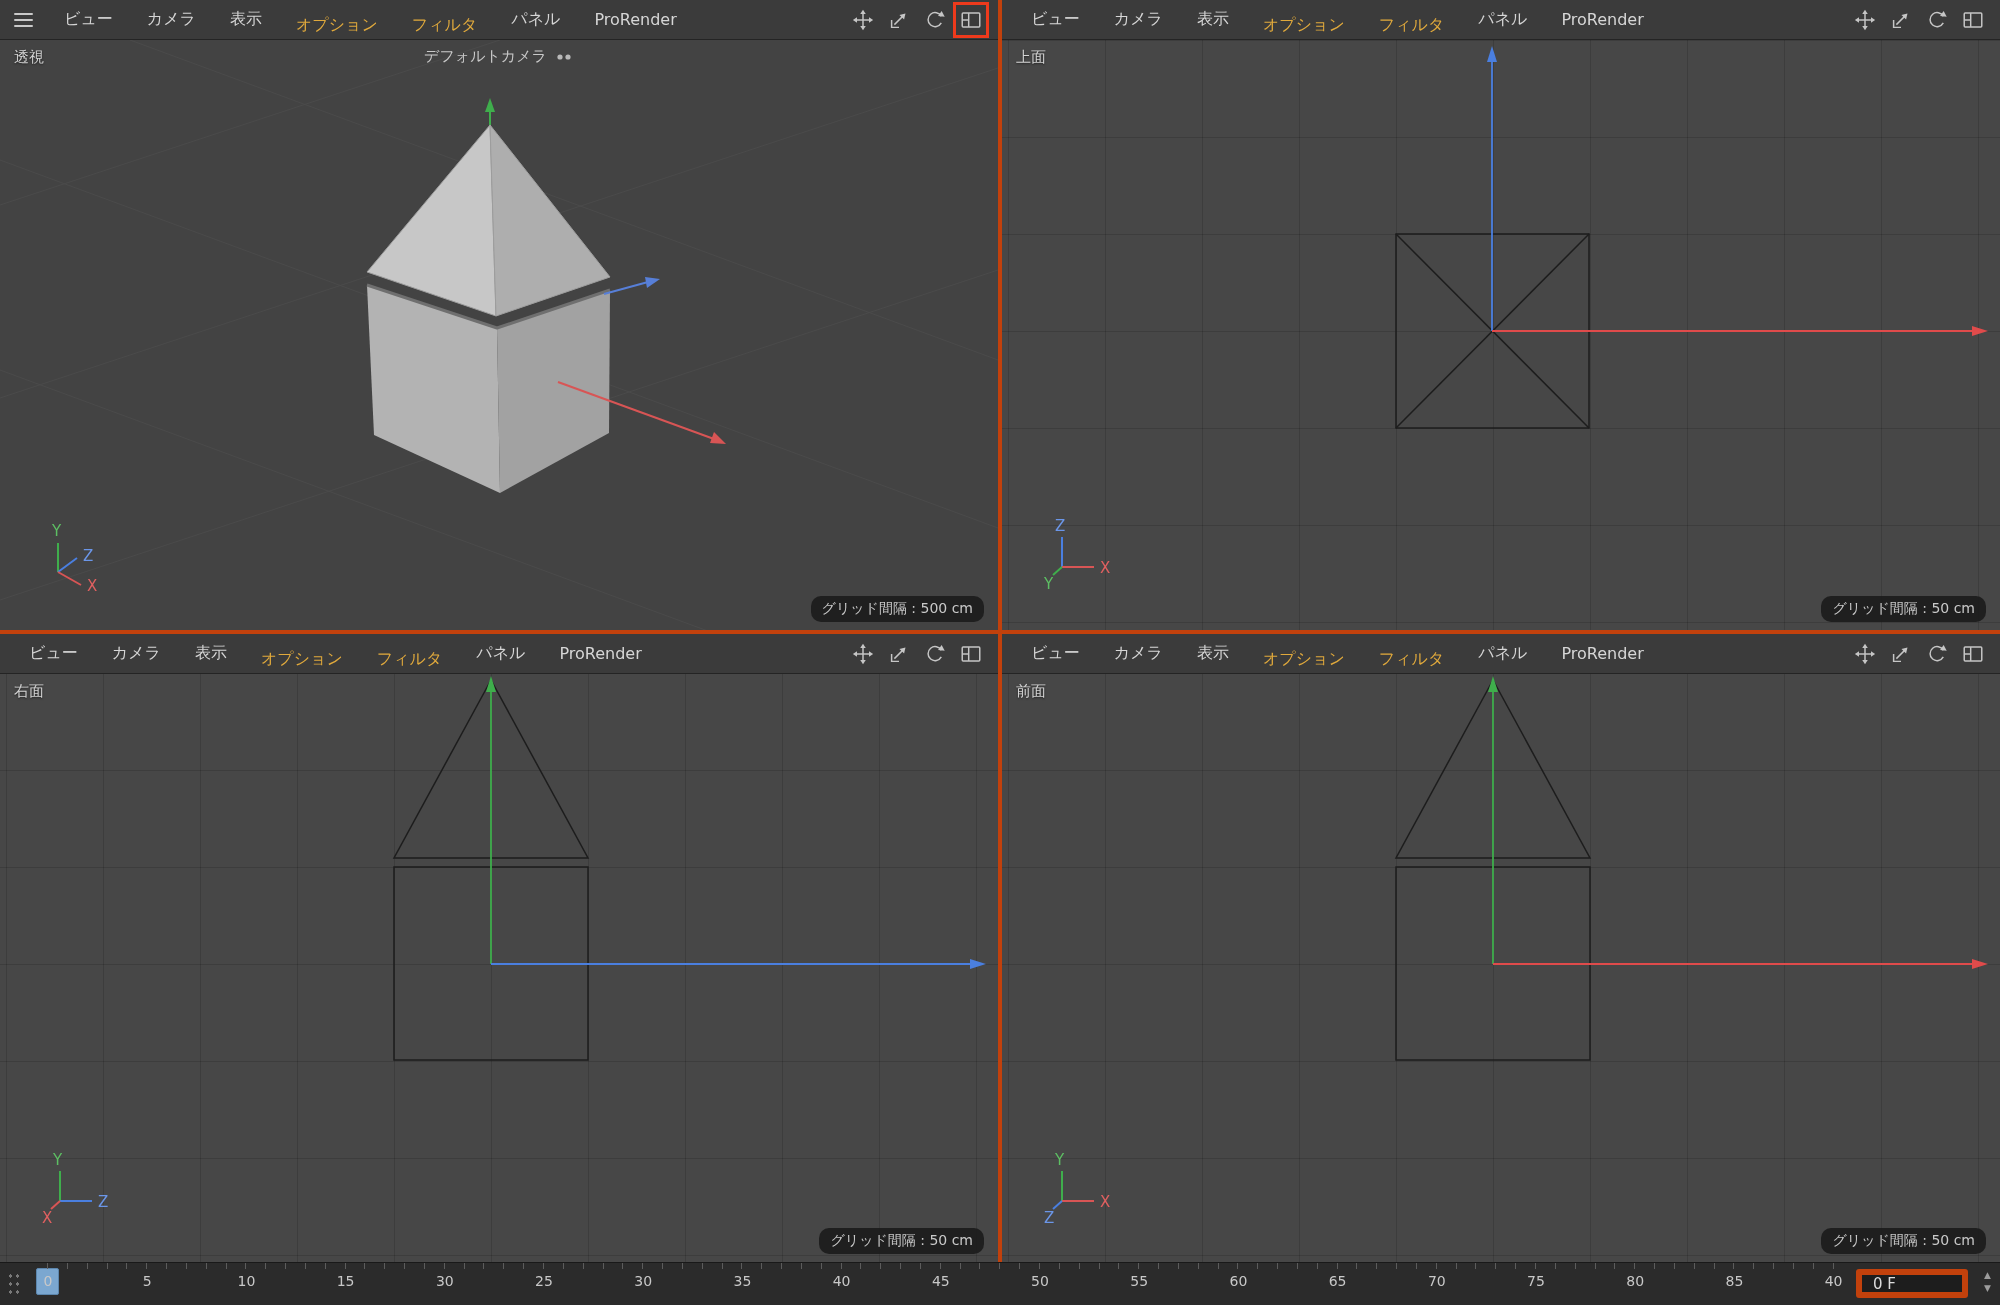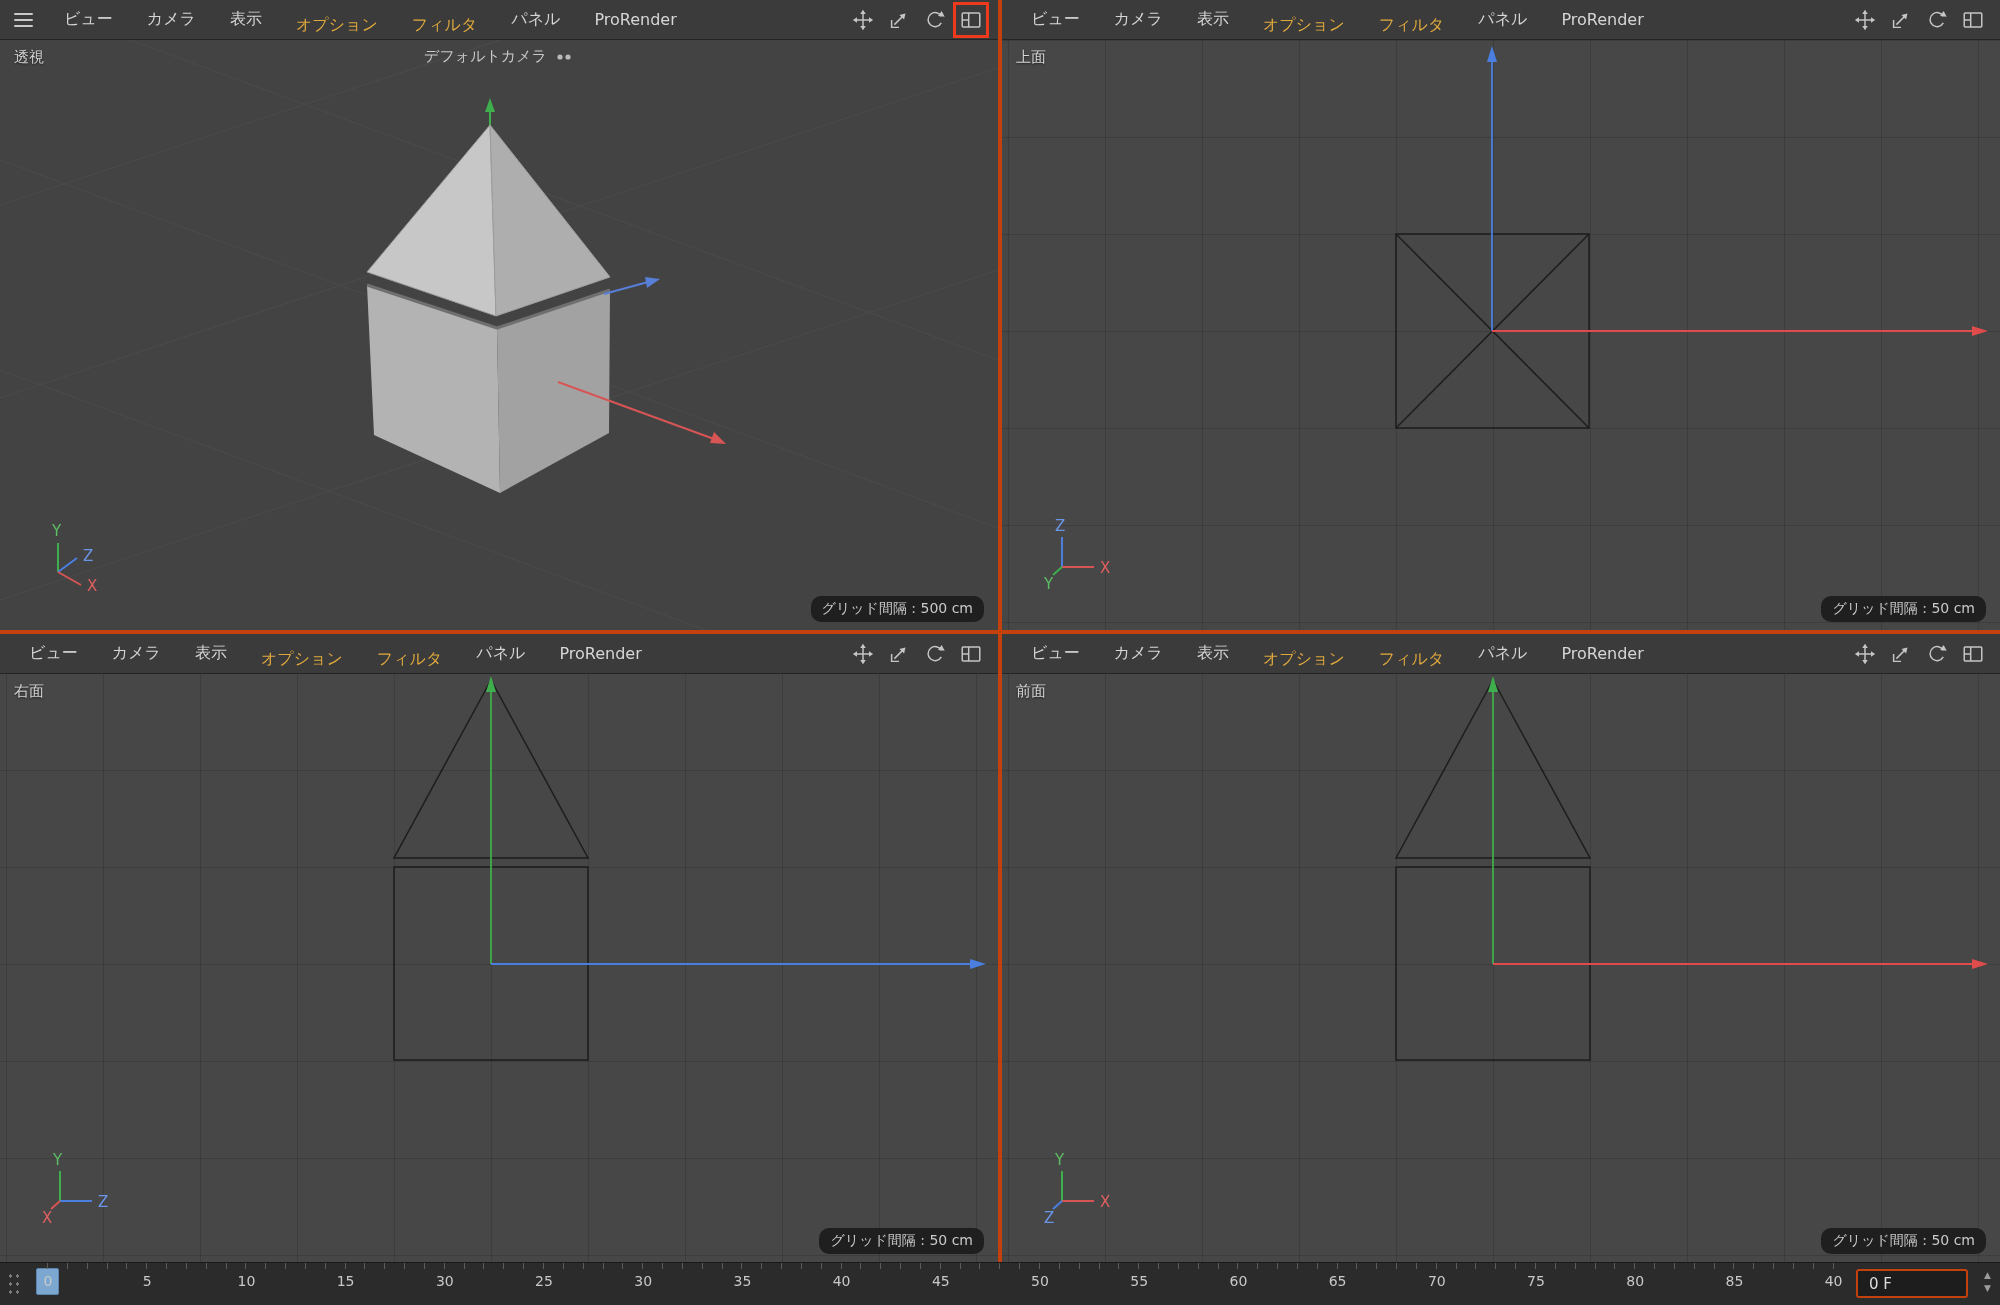--- a/index.html
+++ b/index.html
@@ -41,21 +41,21 @@
         background-image:radial-gradient(#787878 1.4px,transparent 1.6px);
         background-size:7px 8px;cursor:grab;}
   .playhead{position:absolute;left:36px;top:5px;width:23px;height:27px;background:#7ba7d0;
             border:1px solid #5c86ad;border-radius:2px;box-sizing:border-box;cursor:grab;}
   .ruler{position:absolute;left:0;top:0;right:150px;bottom:0;cursor:pointer;}
   .ruler::before{content:"";position:absolute;left:47px;top:0;height:6px;width:1790px;
      background:repeating-linear-gradient(90deg,#5c5c5c 0 1px,transparent 1px 19.84px);}
   .tick{position:absolute;top:10px;left:calc(48px + var(--i) * 99.2px);
         transform:translateX(-50%);font-size:14px;color:#c8c8c8;z-index:2;}
   .framebox{position:absolute;right:32px;top:6px;width:112px;height:29px;background:#1d1d1d;
-            border:2px solid #c2410c;border-radius:3px;color:#dddddd;font-size:15px;
+            border:6px solid #c2410c;border-radius:3px;color:#dddddd;font-size:15px;
             display:flex;align-items:center;padding:1px 11px;box-sizing:border-box;}
   .spinner{position:absolute;right:9px;top:6px;display:flex;flex-direction:column;
            color:#9c9c9c;font-size:9px;line-height:13px;cursor:pointer;text-align:center;}
 </style>
 </head>
 <body>
 
 <div class="app">
 
   <div class="panel" id="p1" style="left:0;top:0;width:998px;height:630px;">

